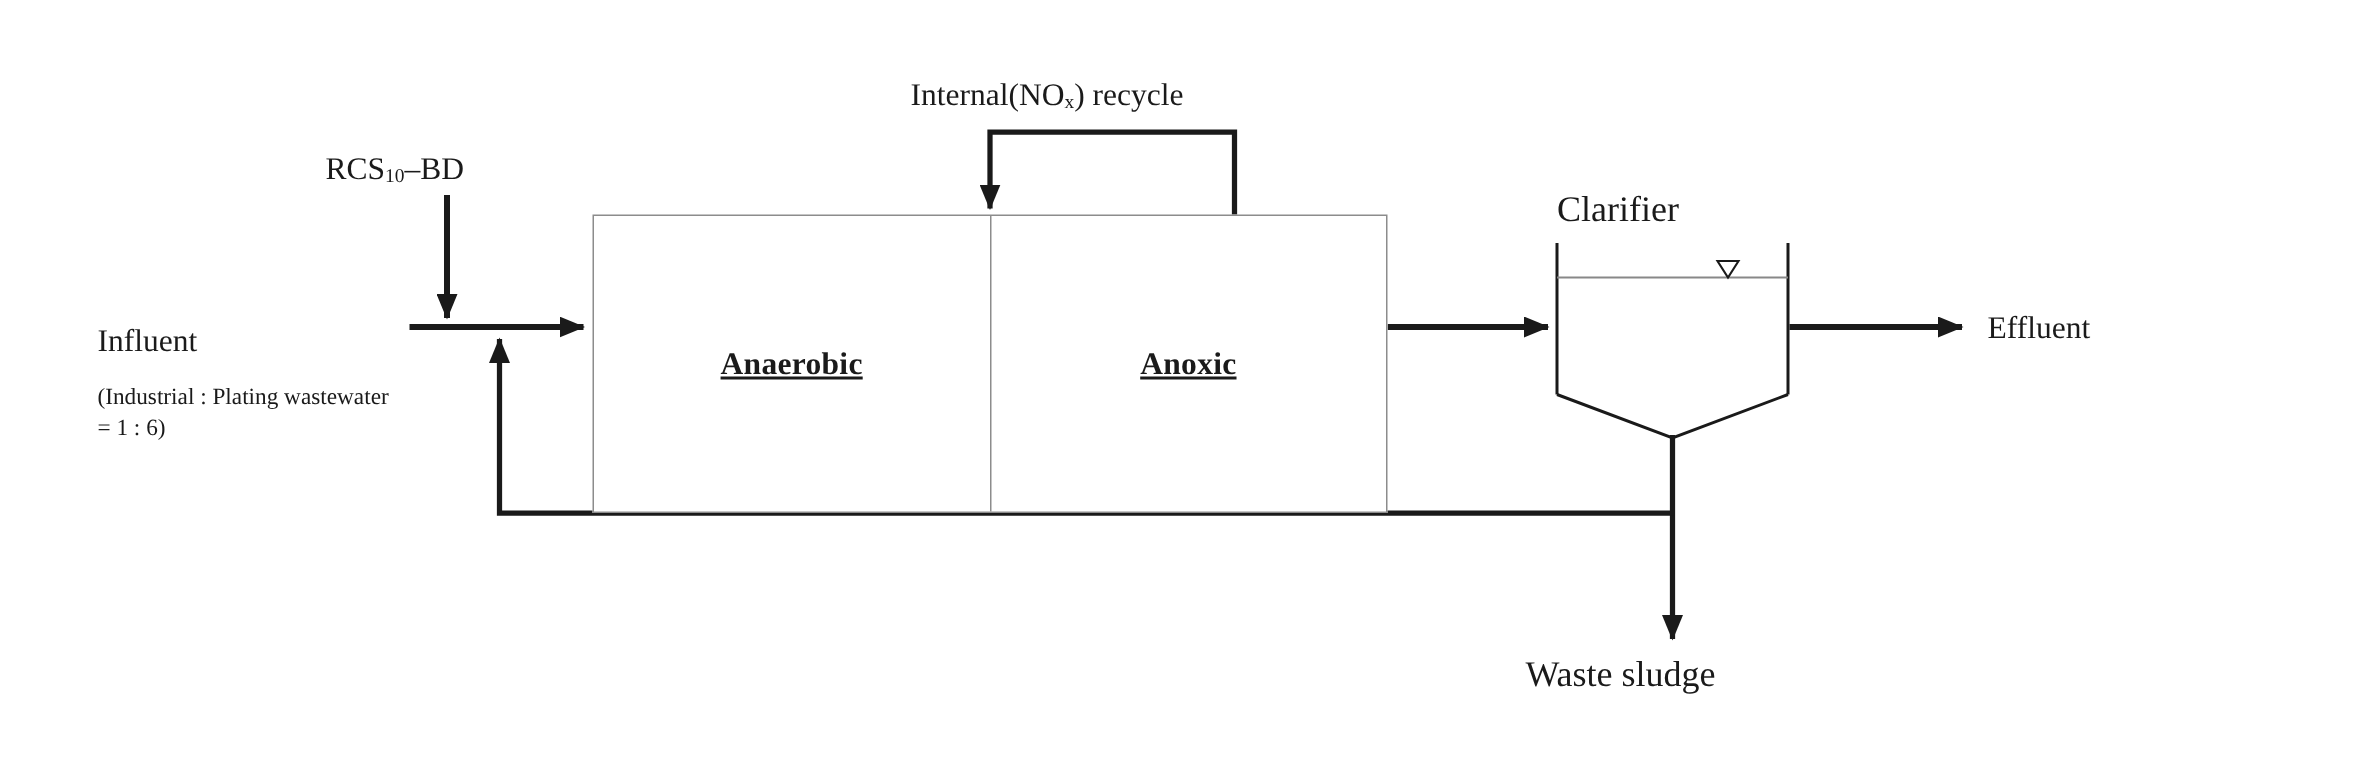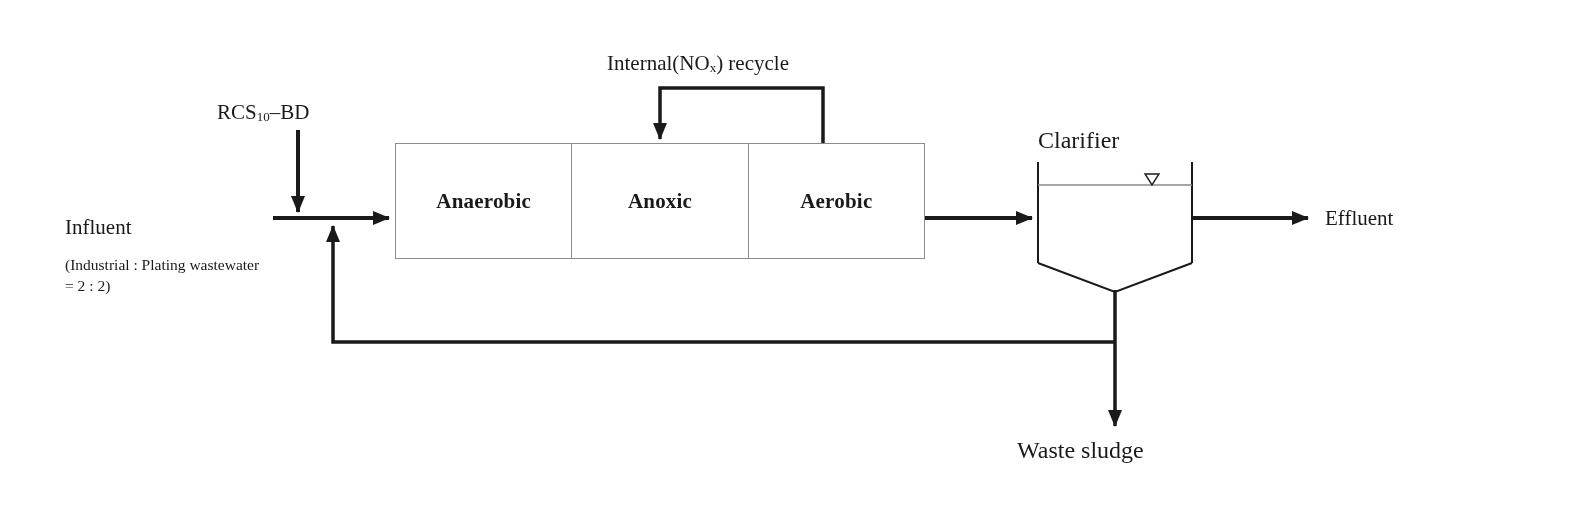--- a/index.html
+++ b/index.html
@@ -11,25 +11,26 @@
     font-family: "Liberation Serif", "DejaVu Serif", serif;
     color: #1a1a1a;
     overflow: hidden;
   }
   svg.flow { position: absolute; left: 0; top: 0; }
 
   
   .reactor-train {
     position: absolute;
     left: 395px; top: 143px;
-    width: 530px; height: 116px;
+    width: 530px; height: 199px;
     box-sizing: border-box;
     display: flex;
     border: 1.5px solid #8c8c8c;
     background: #ffffff;
+    text-decoration: underline;
   }
   .reactor {
     flex: 1;
     display: flex;
     align-items: center;
     justify-content: center;
     font-weight: bold;
     font-size: 21px;
     letter-spacing: 0.2px;
   }
@@ -82,29 +83,26 @@
     <path d="M1116,342 L333,342 L333,226" stroke="#1a1a1a" stroke-width="3.5" fill="none" marker-end="url(#arrowhead)"></path>
   </svg>
 
   <div class="reactor-train">
     <div class="reactor">
       <span>Anaerobic</span>
     </div>
     <div class="reactor">
       <span>Anoxic</span>
     </div>
-    <div class="reactor">
-      <span>Aerobic</span>
-    </div>
   </div>
 
   <div class="label center influent-block" style="left:65px; top:215px; width:240px;">
     <div class="t21">Influent</div>
     <div class="t15 detail">(Industrial : Plating wastewater</div>
-    <div class="t15">= 2 : 2)</div>
+    <div class="t15">= 1 : 6)</div>
   </div>
 
   <div class="label center t21" style="left:217px; top:100px; width:160px;">
     <span>RCS</span><span class="subscript">10</span><span>–BD</span>
   </div>
 
   <div class="label center t21" style="left:607px; top:51px; width:260px;">
     <span>Internal(NO</span><span class="subscript">x</span><span>) recycle</span>
   </div>
 

